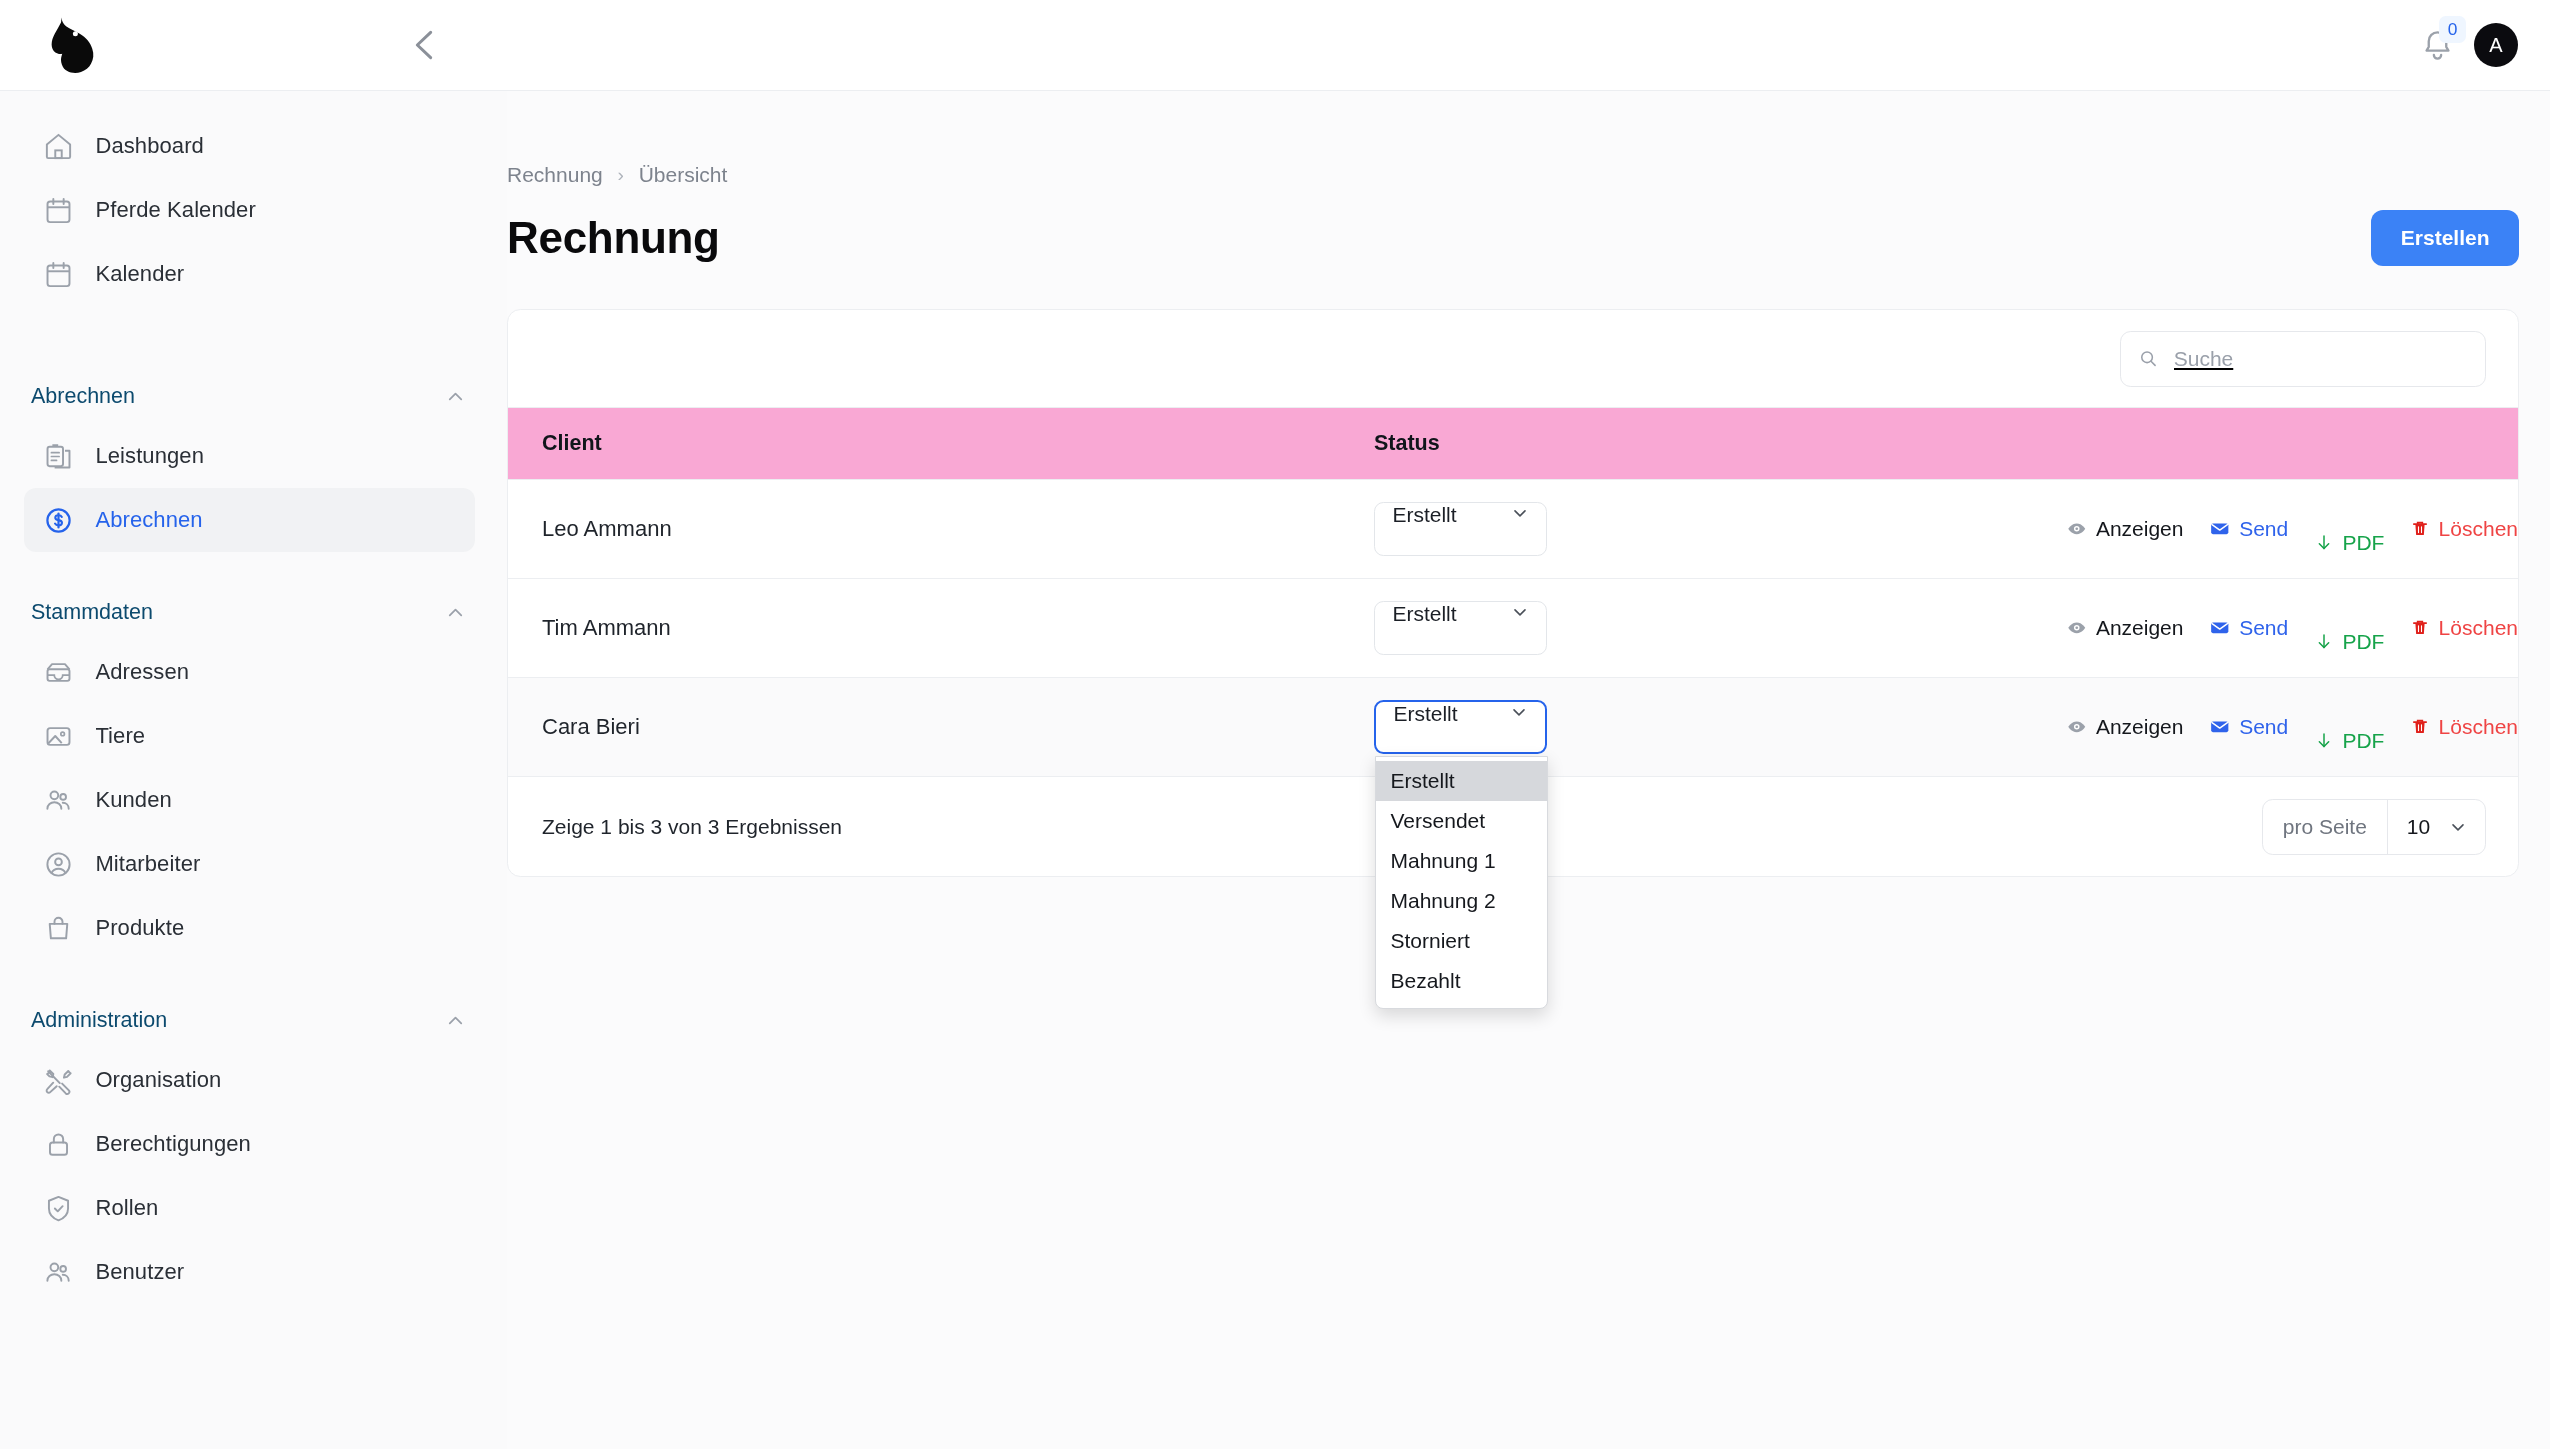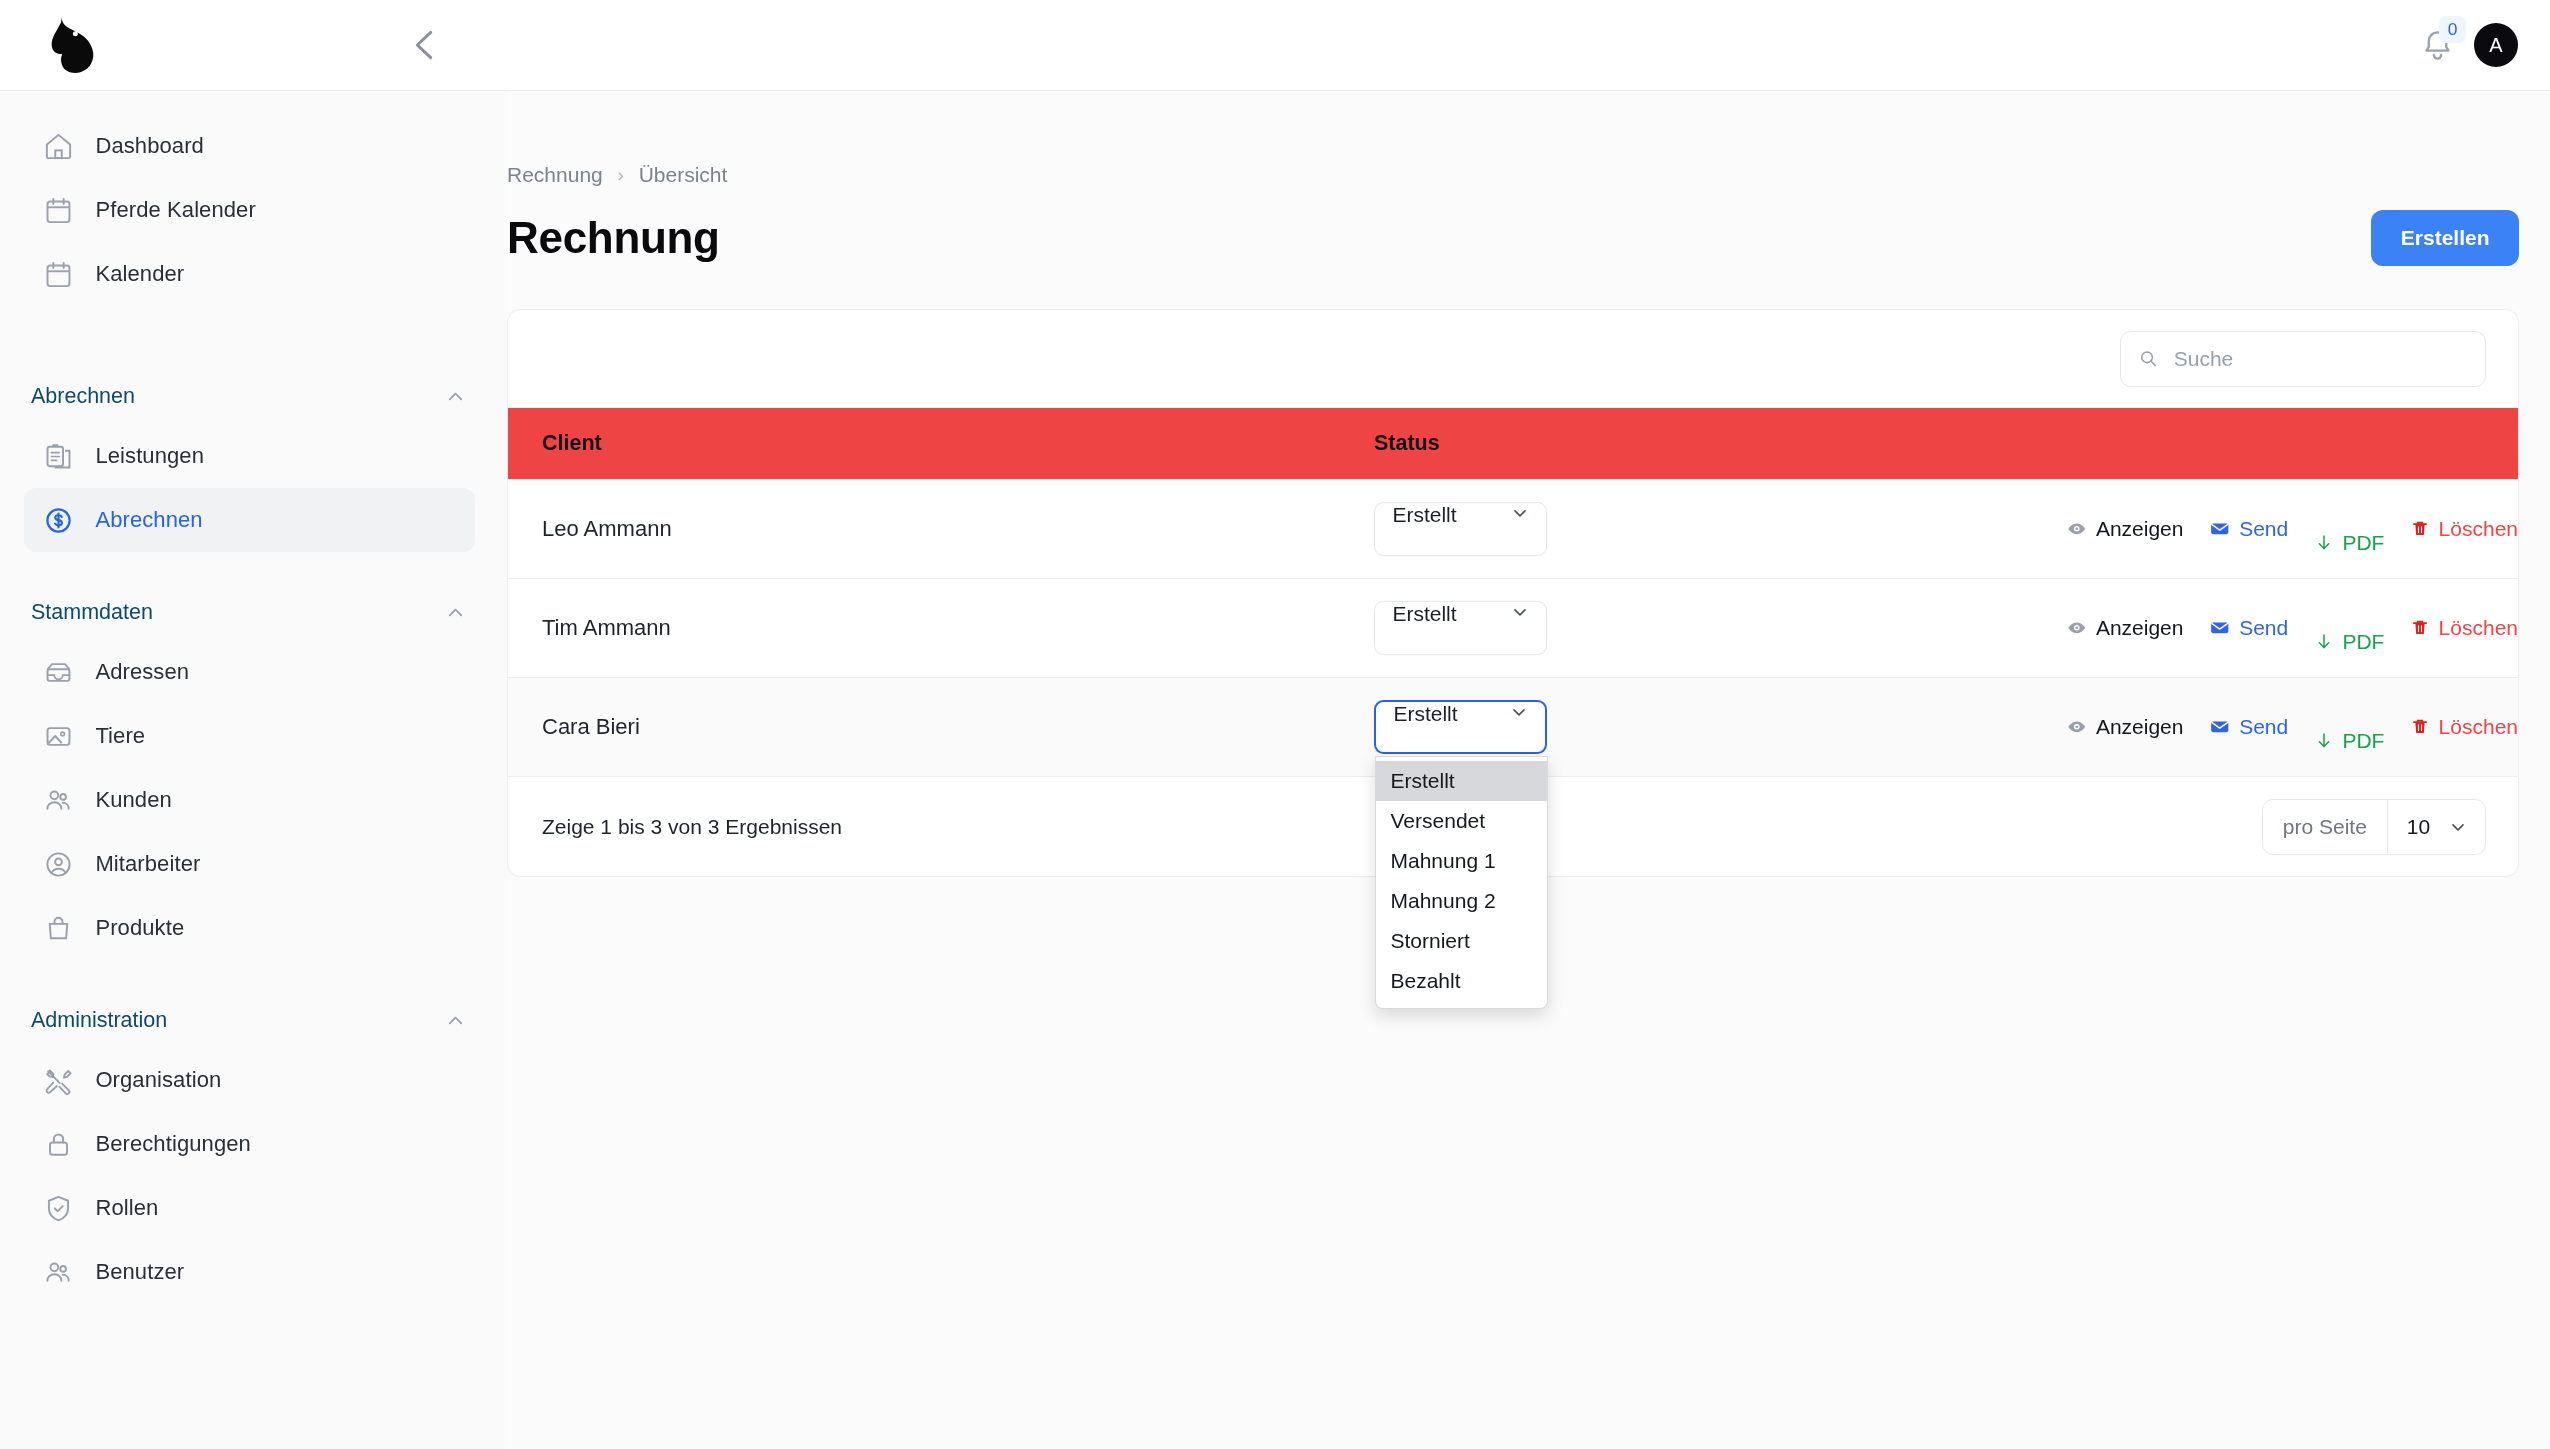--- a/index.html
+++ b/index.html
@@ -114,31 +114,32 @@
   .card-toolbar {
     height: 97px; display: flex; align-items: center; justify-content: flex-end;
     padding-right: 32px;
   }
   .search-box {
     width: 366px; height: 56px;
     border: 1.3px solid #e6e8ec; border-radius: 10.7px;
     display: flex; align-items: center; gap: 14.8px;
     padding: 0 17.4px;
     background: #fff;
+    text-decoration: underline;
   }
   .search-input {
     border: none; outline: none; background: transparent;
     font-size: 21px; color: #1d2127; width: 100%;
     font-family: "Liberation Sans", sans-serif;
   }
   .search-input::placeholder { color: #9aa0aa; }
 
   table.grid { width: 100%; border-collapse: collapse; }
   table.grid th {
-    background: #ef4444;
+    background: #f9a8d4;
     border-top: 1.3px solid #eceef1;
     border-bottom: 1.3px solid #eceef1;
     text-align: left;
     font-size: 21.5px; font-weight: 700; color: #11151b;
     padding: 21.5px 0 21.5px 34px;
     height: 72px;
   }
   table.grid th.col-actions { padding: 0; }
   table.grid td {
     border-bottom: 1.3px solid #eceef1;

